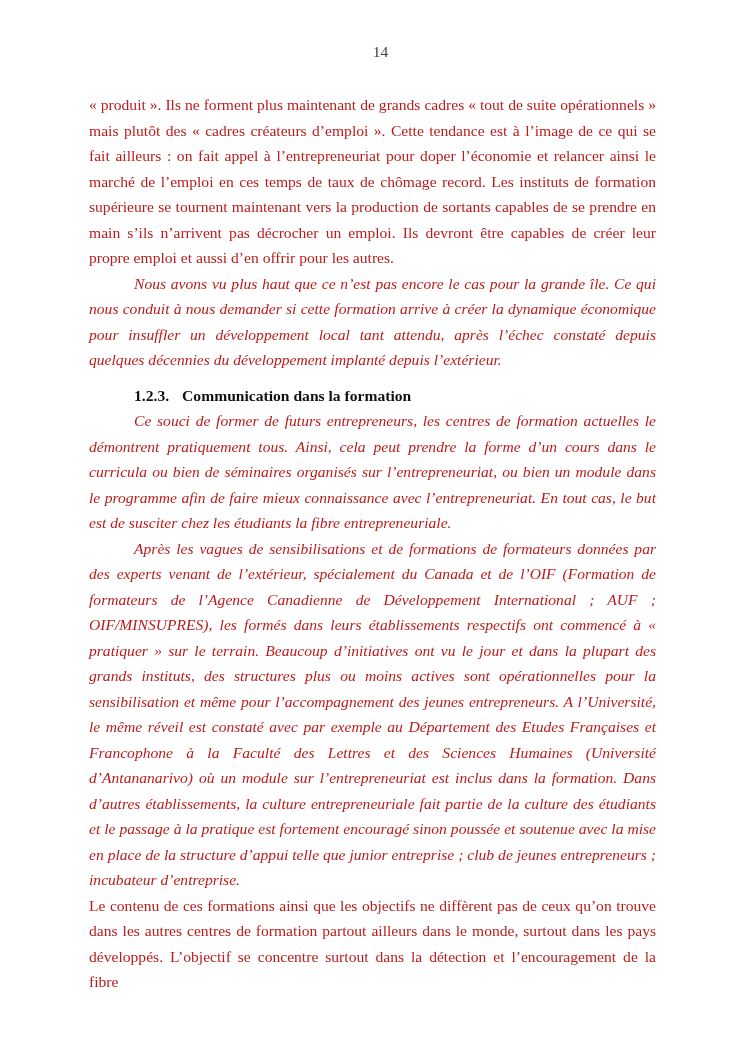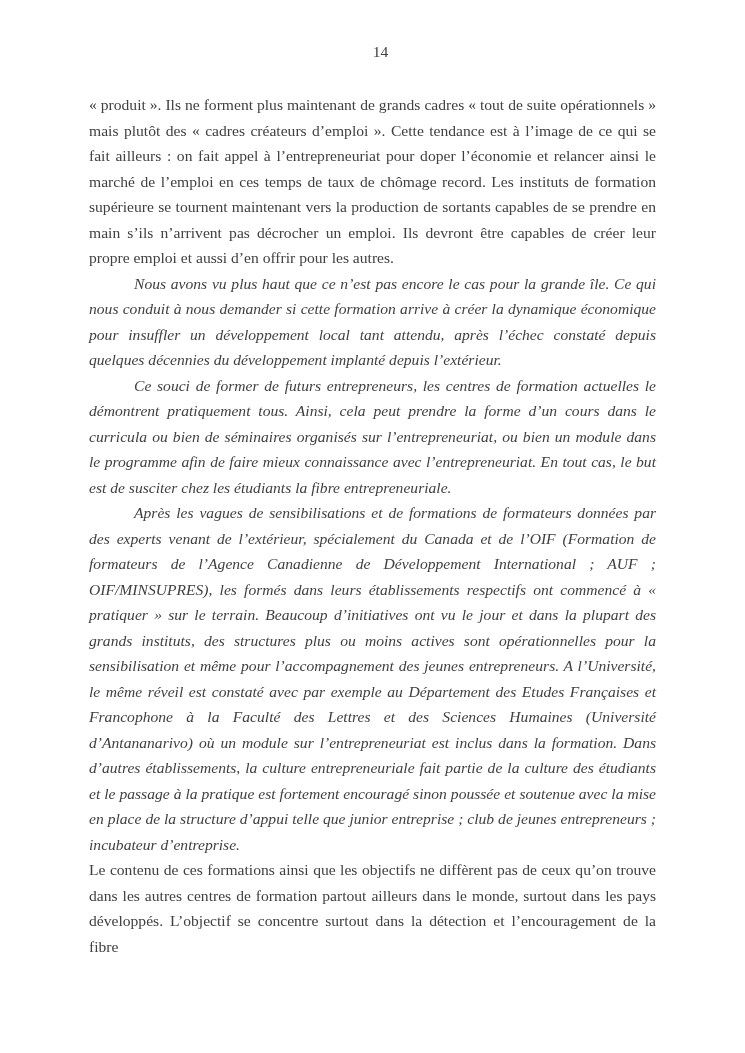--- a/index.html
+++ b/index.html
@@ -31,21 +31,21 @@
     position: absolute;
     top: 92px;
     left: 89px;
     width: 567px;
   }
   .page-body p {
     margin: 0;
     font-size: 15.6px;
     line-height: 25.5px;
     text-align: justify;
-    color: #404040;
+    color: #b91c1c;
   }
   .page-body p.indented {
     text-indent: 45px;
     font-style: italic;
   }
   .section-heading {
     margin: 10px 0 0 45px;
     font-size: 15.6px;
     line-height: 25.5px;
     font-weight: bold;
@@ -62,20 +62,23 @@
 <div class="doc-page">
 
   <div class="page-number">14</div>
 
   <div class="page-body">
 
     <p class="para">« produit ». Ils ne forment plus maintenant de grands cadres « tout de suite opérationnels » mais plutôt des « cadres créateurs d’emploi ». Cette tendance est à l’image de ce qui se fait ailleurs : on fait appel à l’entrepreneuriat pour doper l’économie et relancer ainsi le marché de l’emploi en ces temps de taux de chômage record. Les instituts de formation supérieure se tournent maintenant  vers la production de sortants capables de se prendre en main s’ils n’arrivent pas décrocher un emploi. Ils devront être capables de créer leur propre emploi et aussi d’en offrir pour les autres.</p>
 
     <p class="para indented">Nous avons vu plus haut que ce n’est pas encore le cas pour la grande île. Ce qui nous conduit à nous demander si cette formation arrive à créer la dynamique économique pour insuffler un développement local tant attendu, après l’échec constaté depuis quelques décennies du développement implanté depuis l’extérieur.</p>
 
+    <h3 class="section-heading">
+      <span class="heading-number">1.2.3.</span><span>Communication dans la formation</span>
+    </h3>
 
     <p class="para indented">Ce souci de former de futurs entrepreneurs, les centres de formation actuelles le démontrent pratiquement tous. Ainsi, cela peut prendre la forme d’un cours dans le curricula ou bien de séminaires organisés sur l’entrepreneuriat, ou bien un module dans le programme afin de faire mieux connaissance avec l’entrepreneuriat. En tout cas, le but est de susciter chez les étudiants la fibre entrepreneuriale.</p>
 
     <p class="para indented">Après les vagues de sensibilisations et de formations de formateurs données par des experts venant de l’extérieur, spécialement du Canada et de l’OIF (Formation de formateurs de l’Agence Canadienne de Développement International ; AUF ; OIF/MINSUPRES), les formés dans leurs établissements respectifs ont commencé à « pratiquer » sur le terrain. Beaucoup d’initiatives ont vu le jour et dans la plupart des grands instituts, des structures plus ou moins actives sont opérationnelles pour la sensibilisation et même pour l’accompagnement des jeunes entrepreneurs. A l’Université, le même réveil est constaté avec par exemple au Département des Etudes Françaises et Francophone à la Faculté des Lettres et des Sciences Humaines (Université d’Antananarivo) où  un module  sur l’entrepreneuriat est inclus dans la formation. Dans d’autres établissements, la culture entrepreneuriale fait partie de la culture des étudiants et le passage à la pratique est fortement encouragé sinon poussée et soutenue avec la mise en place de  la structure d’appui telle que junior entreprise ; club de jeunes entrepreneurs ; incubateur d’entreprise.</p>
 
     <p class="para">Le contenu de ces formations ainsi que les objectifs ne diffèrent pas de ceux qu’on trouve dans les autres centres de formation partout ailleurs dans le monde, surtout dans les pays développés. L’objectif se concentre surtout dans la détection et l’encouragement de la fibre</p>
 
   </div>
 </div>
 

